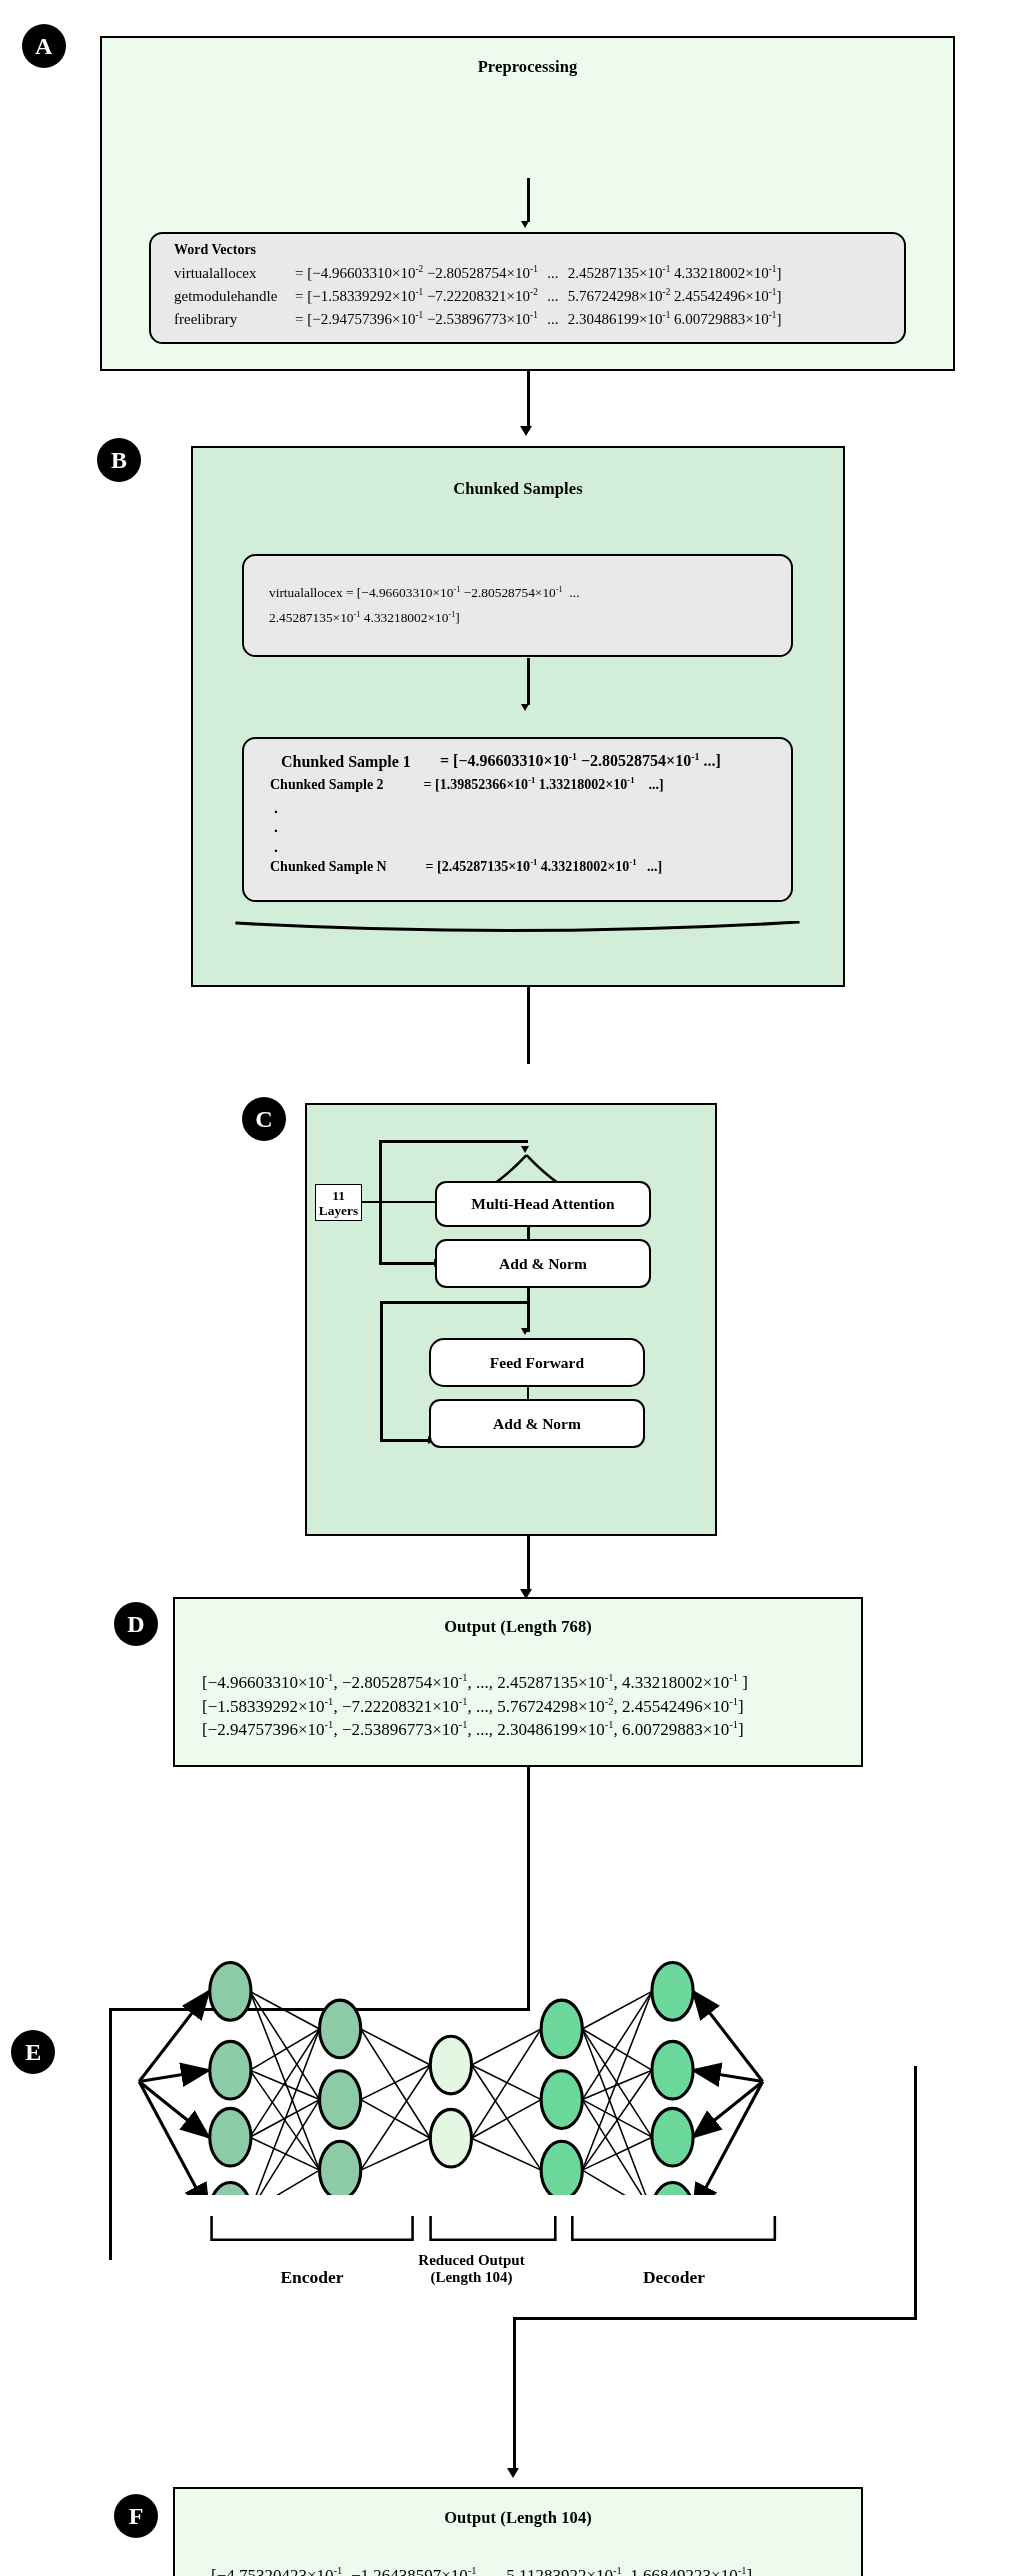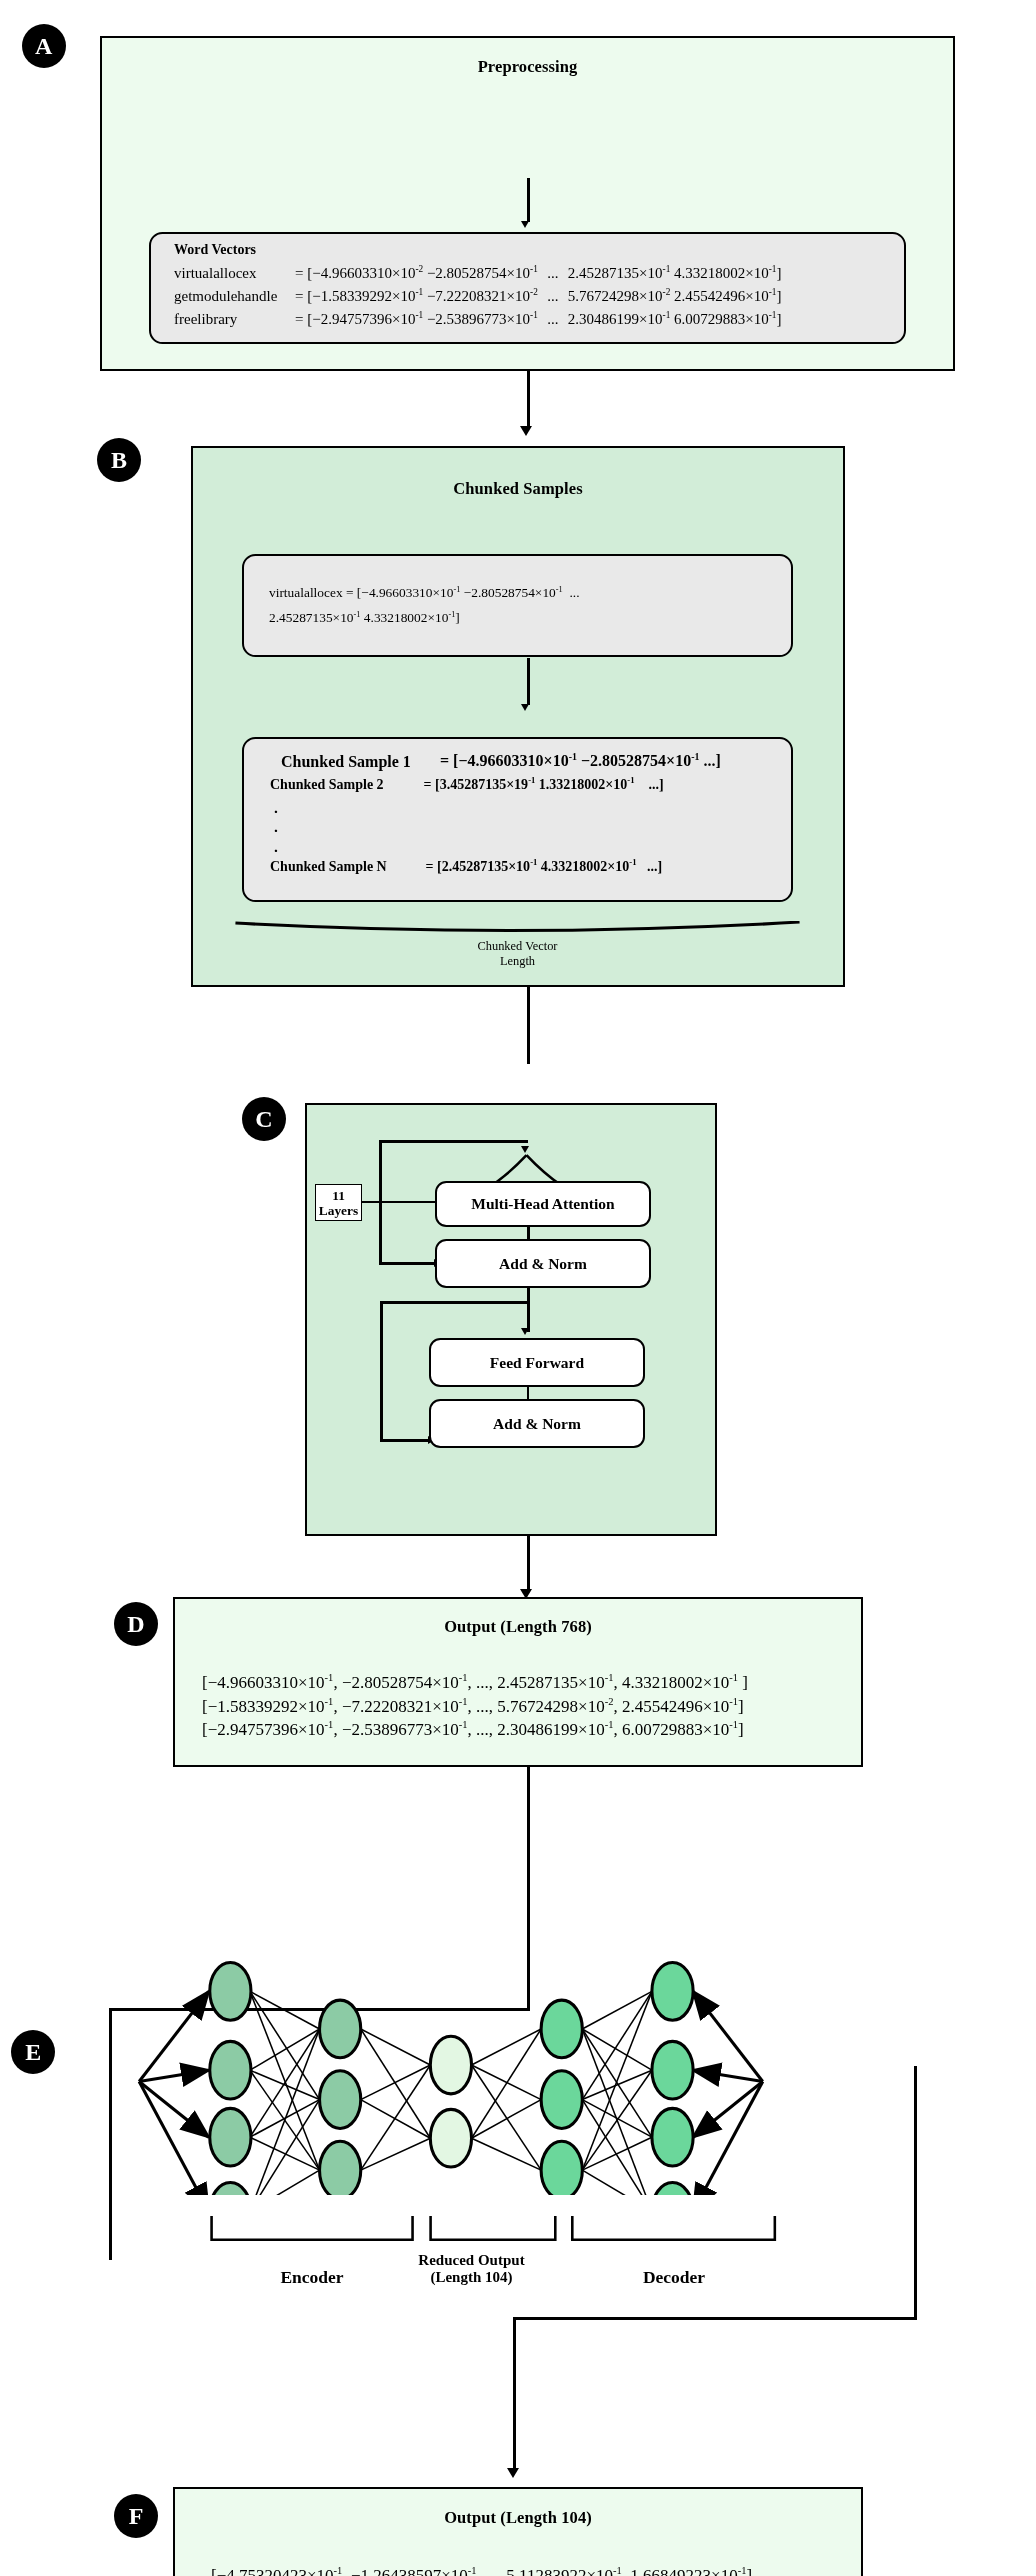--- a/index.html
+++ b/index.html
@@ -182,39 +182,35 @@
   </div>
 
   <div class="vline" style="left:527px;top:658px;height:47px;"></div>
   <div class="arrow-down sm" style="left:521px;top:704px;"></div>
 
   <div class="card" style="left:242px;top:737px;width:551px;height:165px;">
     <div class="mono-line" style="position:absolute;left:26px;top:12.4px;font-size:16px;font-weight:bold;margin-left:11px;">
       <span style="display:inline-block;width:155px;">Chunked Sample 1</span><span> = [</span><span>−4.96603310×10</span><sup>-1</sup><span> </span><span>−2.80528754×10</span><sup>-1</sup><span> </span><span>...]</span>
     </div>
     <div class="mono-line" style="position:absolute;left:26px;top:36px;font-size:14px;font-weight:bold;">
-      <span style="display:inline-block;width:150px;">Chunked Sample 2</span><span> = [</span><span>3.45287135×19</span><sup>-1</sup><span> </span><span>1.33218002×10</span><sup>-1</sup><span>&nbsp;&nbsp;&nbsp;&nbsp;</span><span>...]</span>
+      <span style="display:inline-block;width:150px;">Chunked Sample 2</span><span> = [</span><span>1.39852366×10</span><sup>-1</sup><span> </span><span>1.33218002×10</span><sup>-1</sup><span>&nbsp;&nbsp;&nbsp;&nbsp;</span><span>...]</span>
     </div>
 
     <div class="dots" style="left:30px;top:65px;">.</div>
     <div class="dots" style="left:30px;top:84px;">.</div>
     <div class="dots" style="left:30px;top:104px;">.</div>
 
     <div class="mono-line" style="position:absolute;left:26px;top:118px;font-size:14px;font-weight:bold;">
       <span style="display:inline-block;width:152px;">Chunked Sample N</span><span> = [</span><span>2.45287135×10</span><sup>-1</sup><span> </span><span>4.33218002×10</span><sup>-1</sup><span>&nbsp;&nbsp;&nbsp;</span><span>...]</span>
     </div>
   </div>
 
   <svg width="567" height="17.5" style="position:absolute;left:234px;top:921px;" viewBox="0 0 1100 34">
     <path d="M2 4 Q550 34 1098 2" stroke="#000" stroke-width="6" fill="none"></path>
   </svg>
-  <div class="brace-label" style="left:242px;width:551px;top:939px;">
-    <div>Chunked Vector</div>
-    <div>Length</div>
-  </div>
 
   <div class="vline" style="left:527px;top:987px;height:77px;"></div>
 
   <div class="badge" style="left:242px;top:1097px;">C</div>
 
   <div class="panel mid" style="left:305px;top:1103px;width:412px;height:433px;"></div>
 
   <div class="arrow-down sm" style="left:521px;top:1146px;"></div>
   <svg width="165" height="57" style="position:absolute;left:444px;top:1154px;" viewBox="0 0 320 110">
     <path d="M160 2 Q92 74 22 96" stroke="#000" stroke-width="5" fill="none"></path>
@@ -243,21 +239,21 @@
   <div class="vline" style="left:527px;top:1227px;height:13.4px;"></div>
 
   <div class="vline" style="left:527px;top:1288px;height:44px;"></div>
   <div class="arrow-down sm" style="left:521px;top:1328px;"></div>
 
   <div class="hline" style="left:380px;top:1301px;width:148px;"></div>
   <div class="vline" style="left:380px;top:1301px;height:140px;"></div>
   <div class="hline" style="left:380px;top:1439px;width:49px;"></div>
   <div class="arrow-right" style="left:428px;top:1436px;"></div>
 
-  <div class="tbox" style="left:429px;top:1338px;width:216px;height:49px;">
+  <div class="tbox" style="left:429px;top:1338px;width:216px;height:49px;border-radius:15px;">
     <span>Feed Forward</span>
   </div>
   <div class="vline" style="left:527px;top:1387px;height:13px;width:2.1px;"></div>
   <div class="tbox" style="left:429px;top:1399px;width:216px;height:49px;">
     <span>Add &amp; Norm</span>
   </div>
 
   <div class="vline" style="left:527px;top:1535px;height:57px;"></div>
   <div class="arrow-down" style="left:520px;top:1589px;"></div>
 

